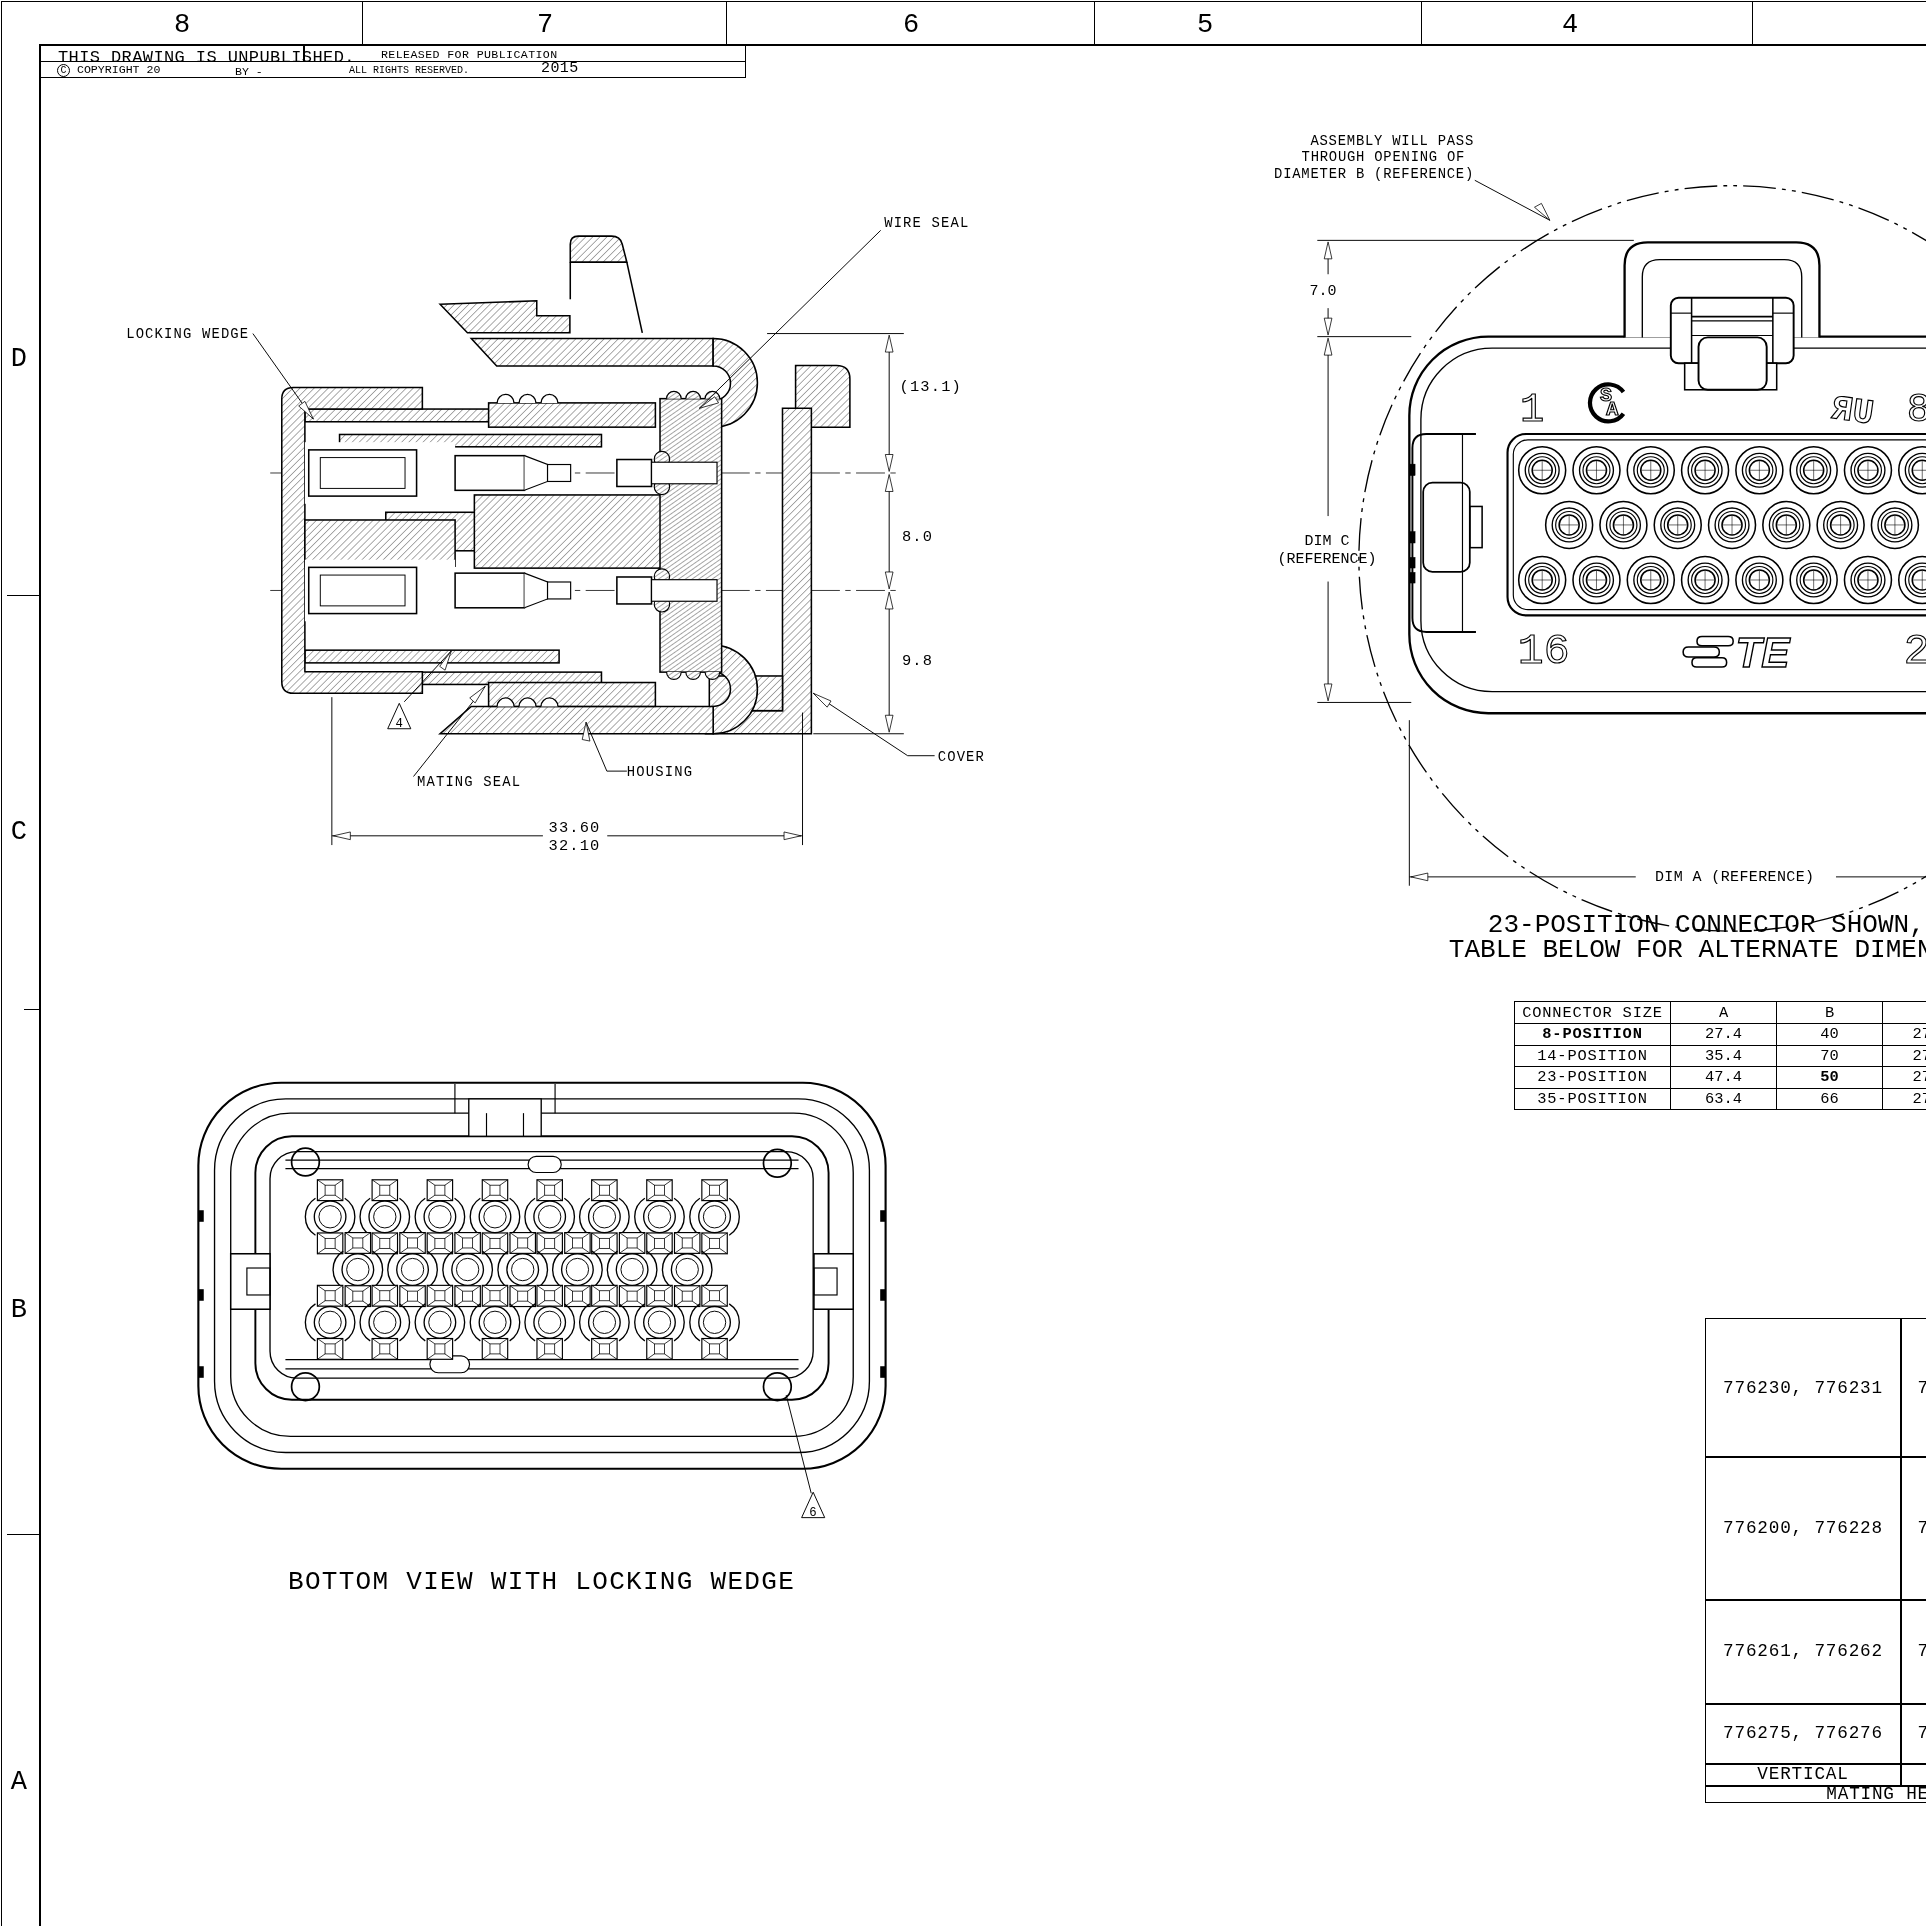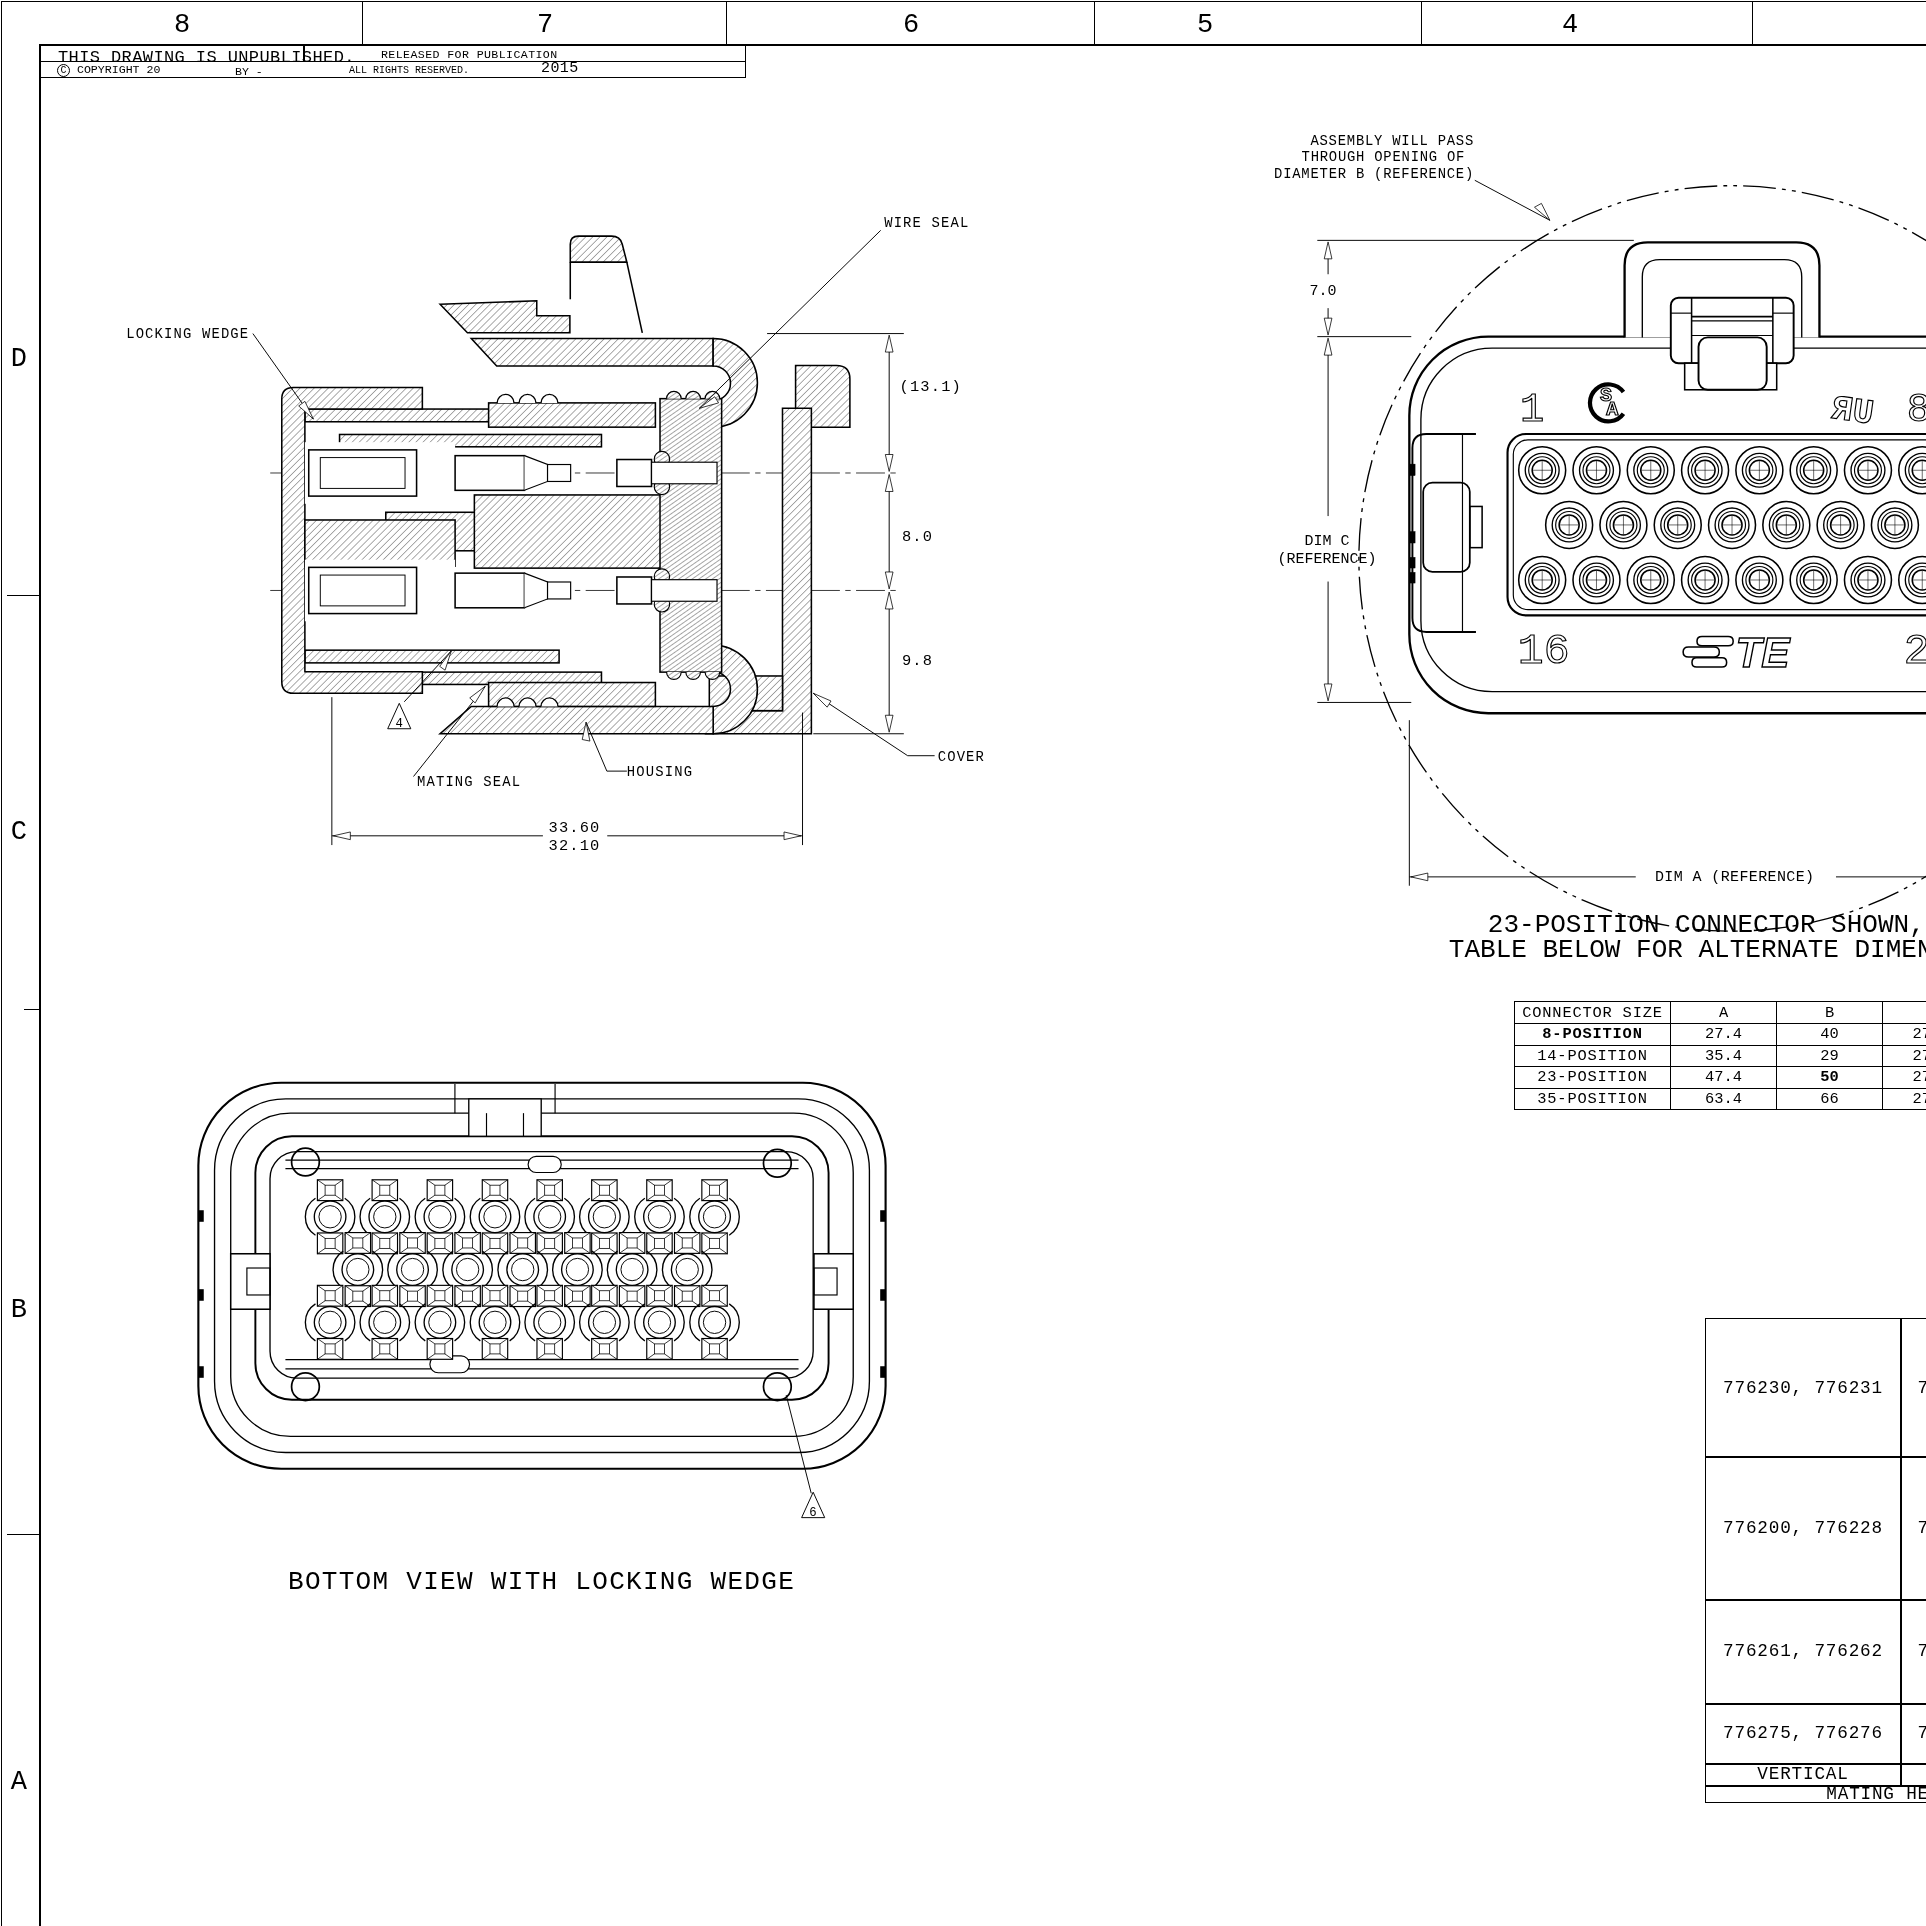--- a/index.html
+++ b/index.html
@@ -60,21 +60,21 @@
   </tr>
   <tr style="height:21.6px;">
     <td style="border:1.5px solid #000;text-align:center;letter-spacing:0.8px;font-weight:bold;">8-POSITION</td>
     <td style="border:1.5px solid #000;text-align:center;">27.4</td>
     <td style="border:1.5px solid #000;text-align:center;">40</td>
     <td style="border:1.5px solid #000;text-align:center;">27.50</td>
   </tr>
   <tr style="height:21.6px;">
     <td style="border:1.5px solid #000;text-align:center;letter-spacing:0.8px;">14-POSITION</td>
     <td style="border:1.5px solid #000;text-align:center;">35.4</td>
-    <td style="border:1.5px solid #000;text-align:center;">29</td>
+    <td style="border:1.5px solid #000;text-align:center;">70</td>
     <td style="border:1.5px solid #000;text-align:center;">27.60</td>
   </tr>
   <tr style="height:21.6px;">
     <td style="border:1.5px solid #000;text-align:center;letter-spacing:0.8px;">23-POSITION</td>
     <td style="border:1.5px solid #000;text-align:center;">47.4</td>
     <td style="border:1.5px solid #000;text-align:center;font-weight:bold;">50</td>
     <td style="border:1.5px solid #000;text-align:center;">27.60</td>
   </tr>
   <tr style="height:21.6px;">
     <td style="border:1.5px solid #000;text-align:center;letter-spacing:0.8px;">35-POSITION</td>

